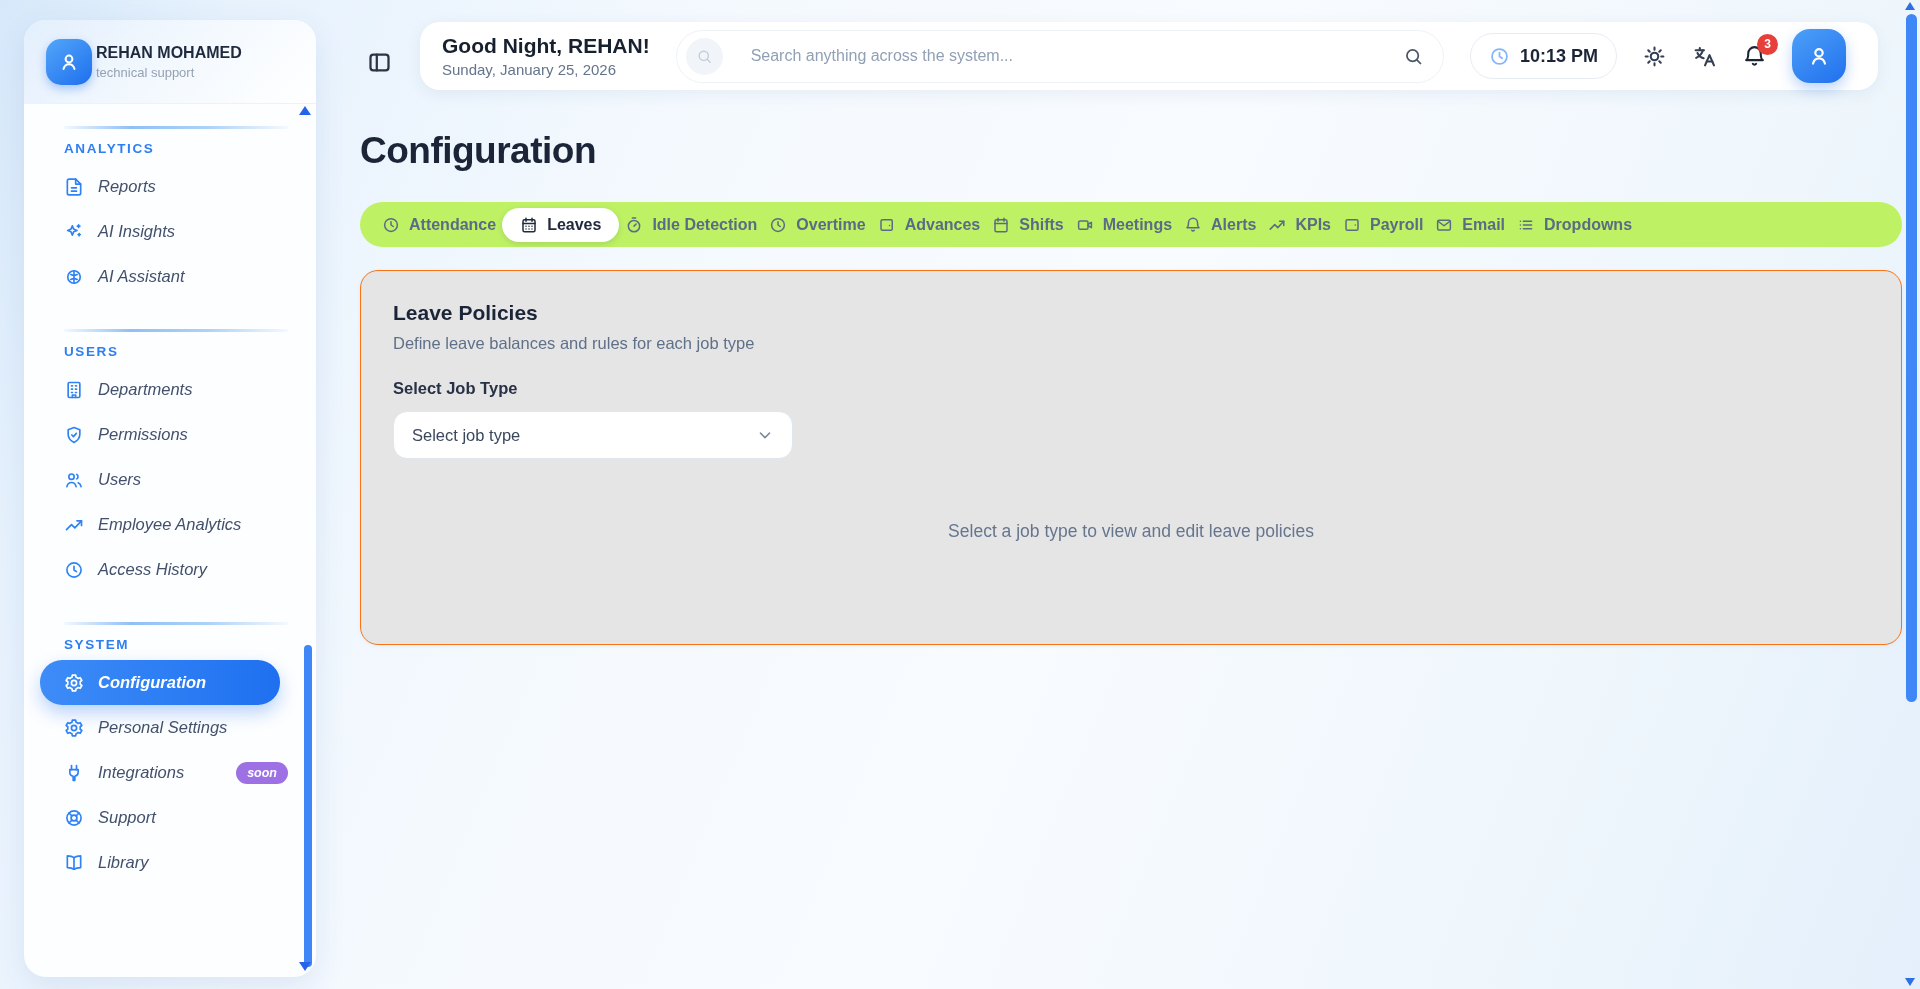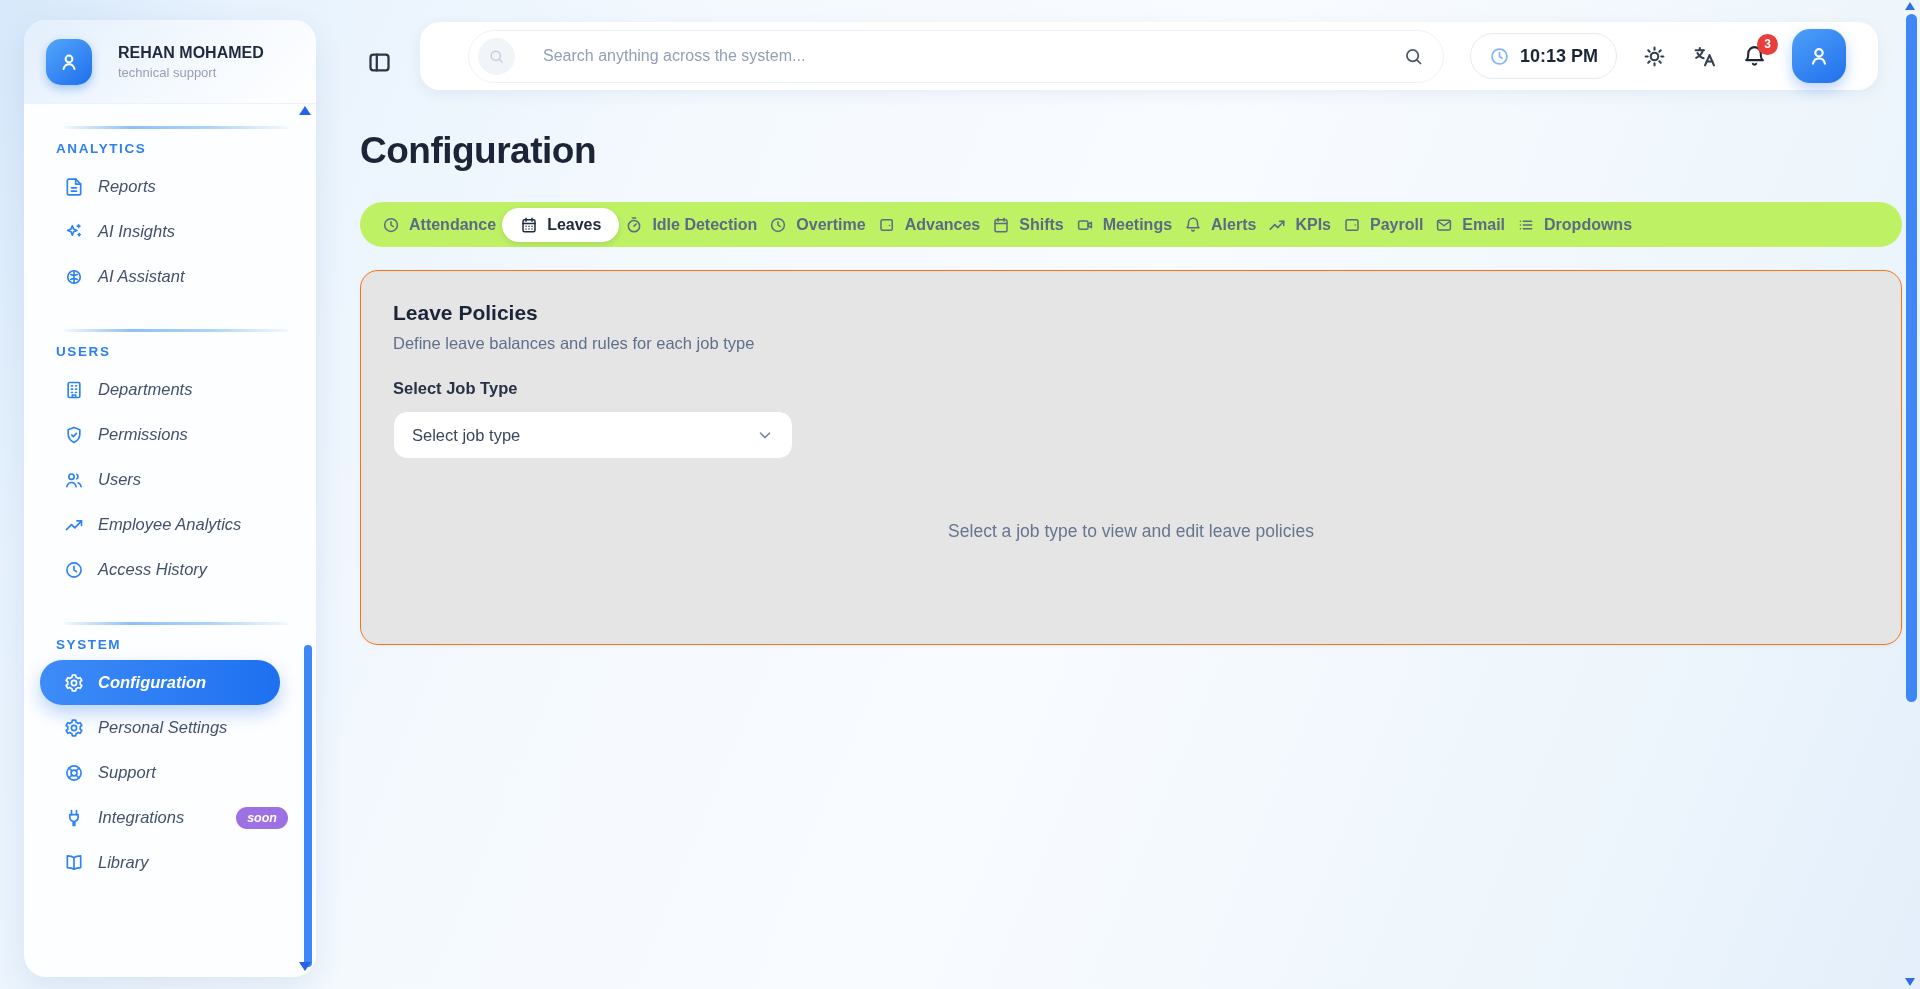--- a/index.html
+++ b/index.html
@@ -11,37 +11,37 @@
   }
   svg.ic { fill:none; stroke:currentColor; stroke-width:2; stroke-linecap:round; stroke-linejoin:round; display:block; }
 
   
   .sidebar {
     position:absolute; left:24px; top:20px; width:292px; height:957px;
     background:#fdfeff; border-radius:22px;
     box-shadow:0 10px 30px rgba(30,80,160,.10);
   }
   .profile {
-    height:84px; display:flex; align-items:center; gap:26px; padding:0 22px;
+    height:84px; display:flex; align-items:center; gap:4px; padding:0 22px;
     background:linear-gradient(135deg,#e3effd 0%,#f4f9fe 55%,#ffffff 100%);
     border-bottom:1px solid #edf2f8; border-radius:22px 22px 0 0;
   }
   .avatar {
     width:46px; height:46px; border-radius:15px; flex:0 0 auto;
     background:linear-gradient(140deg,#53a6f9,#1e6fee); color:#fff;
     display:flex; align-items:center; justify-content:center;
     box-shadow:0 4px 10px rgba(33,112,238,.35);
   }
   .pname { font-size:16px; font-weight:700; color:#1e2a3d; }
   .prole { font-size:13px; color:#95a1b3; margin-top:3px; }
   .nav { padding:6px 16px 0; position:relative; }
   .sdiv { height:3px; border-radius:3px; margin:16px 12px 12px 24px;
     background:linear-gradient(90deg,rgba(147,197,253,.10),#8fc0f5 30%,#aed3f7 65%,rgba(174,211,247,.12)); }
   .sec { margin-bottom:30px; }
-  .sec-title { font-size:13.5px; font-weight:800; color:#2e7ff2; letter-spacing:1.6px; margin:2px 0 8px 16px; }
+  .sec-title { font-size:13.5px; font-weight:800; color:#2e7ff2; letter-spacing:1.6px; margin:2px 0 8px 24px; }
   .nav-item { display:flex; align-items:center; gap:14px; height:45px; padding:0 12px 0 24px;
     border-radius:22px; color:#42506b; font-size:16.5px; font-weight:500; cursor:pointer;font-style:italic; }
   .nav-item .nicon { color:#2e82f6; display:flex; flex:0 0 auto; }
   .nav-item.active { background:linear-gradient(90deg,#3d8cf8,#1f70f0); color:#fff; font-weight:700;
     margin-right:20px; box-shadow:0 8px 18px rgba(31,112,240,.30); }
   .nav-item.active .nicon { color:#fff; }
   .soon { margin-left:auto; background:#9d71e4; color:#fff; font-size:12.5px; font-weight:700;
     padding:4px 11px; border-radius:12px; }
   .side-arrow-up { position:absolute; right:5px; top:86px; width:0; height:0;
     border-left:6px solid transparent; border-right:6px solid transparent; border-bottom:9px solid #2563eb; }
@@ -235,36 +235,36 @@
             <svg class="ic" width="20" height="20" viewBox="0 0 24 24">
               <path d="M19.4 13.5c.1-.5.1-1 .1-1.5s0-1-.1-1.5l2-1.5-2-3.4-2.3 1a7.6 7.6 0 0 0-2.6-1.5L14 2.6h-4l-.5 2.5c-1 .3-1.8.8-2.6 1.5l-2.3-1-2 3.4 2 1.5c-.1.5-.1 1-.1 1.5s0 1 .1 1.5l-2 1.5 2 3.4 2.3-1c.8.7 1.6 1.2 2.6 1.5l.5 2.5h4l.5-2.5c1-.3 1.8-.8 2.6-1.5l2.3 1 2-3.4z"></path>
               <circle cx="12" cy="12" r="3.1"></circle>
             </svg>
           </span>
         <span>Personal Settings</span>
       </div>
       <div class="nav-item">
         <span class="nicon">
             <svg class="ic" width="20" height="20" viewBox="0 0 24 24">
+              <path d="M9 3v5M15 3v5"></path>
+              <path d="M7 8h10v3a5 5 0 0 1-4 4.9V21h-2v-5.1A5 5 0 0 1 7 11z"></path>
+            </svg>
+          </span>
+        <span>Integrations</span>
+        <span class="soon">soon</span>
+      </div>
+      <div class="nav-item">
+        <span class="nicon">
+            <svg class="ic" width="20" height="20" viewBox="0 0 24 24">
               <circle cx="12" cy="12" r="8.5"></circle>
               <circle cx="12" cy="12" r="3.5"></circle>
               <path d="M6 6l3.5 3.5M14.5 14.5L18 18M18 6l-3.5 3.5M9.5 14.5L6 18"></path>
             </svg>
           </span>
         <span>Support</span>
-      </div>
-      <div class="nav-item">
-        <span class="nicon">
-            <svg class="ic" width="20" height="20" viewBox="0 0 24 24">
-              <path d="M9 3v5M15 3v5"></path>
-              <path d="M7 8h10v3a5 5 0 0 1-4 4.9V21h-2v-5.1A5 5 0 0 1 7 11z"></path>
-            </svg>
-          </span>
-        <span>Integrations</span>
-        <span class="soon">soon</span>
       </div>
       <div class="nav-item">
         <span class="nicon">
             <svg class="ic" width="20" height="20" viewBox="0 0 24 24">
               <path d="M12 5.5C10 4 7.5 3.5 4 3.5v14c3.5 0 6 .5 8 2 2-1.5 4.5-2 8-2v-14c-3.5 0-6 .5-8 2z"></path>
               <path d="M12 5.5v14"></path>
             </svg>
           </span>
         <span>Library</span>
       </div>
@@ -279,20 +279,24 @@
 <button class="toggle-btn">
   <span>
     <svg class="ic" width="27" height="27" viewBox="0 0 24 24">
         <rect x="4" y="5" width="16" height="14" rx="2.5"></rect>
         <path d="M9.6 5v14"></path>
       </svg>
   </span>
 </button>
 
 <header class="topbar">
+  <div>
+    <div class="g1">Good Night, REHAN!</div>
+    <div class="g2">Sunday, January 25, 2026</div>
+  </div>
 
   <div class="search">
     <span class="search-circle">
       <span>
         <svg class="ic" width="17" height="17" viewBox="0 0 24 24">
             <circle cx="11" cy="11" r="6.5"></circle>
             <path d="M15.8 15.8L20 20"></path>
           </svg>
       </span>
     </span>

